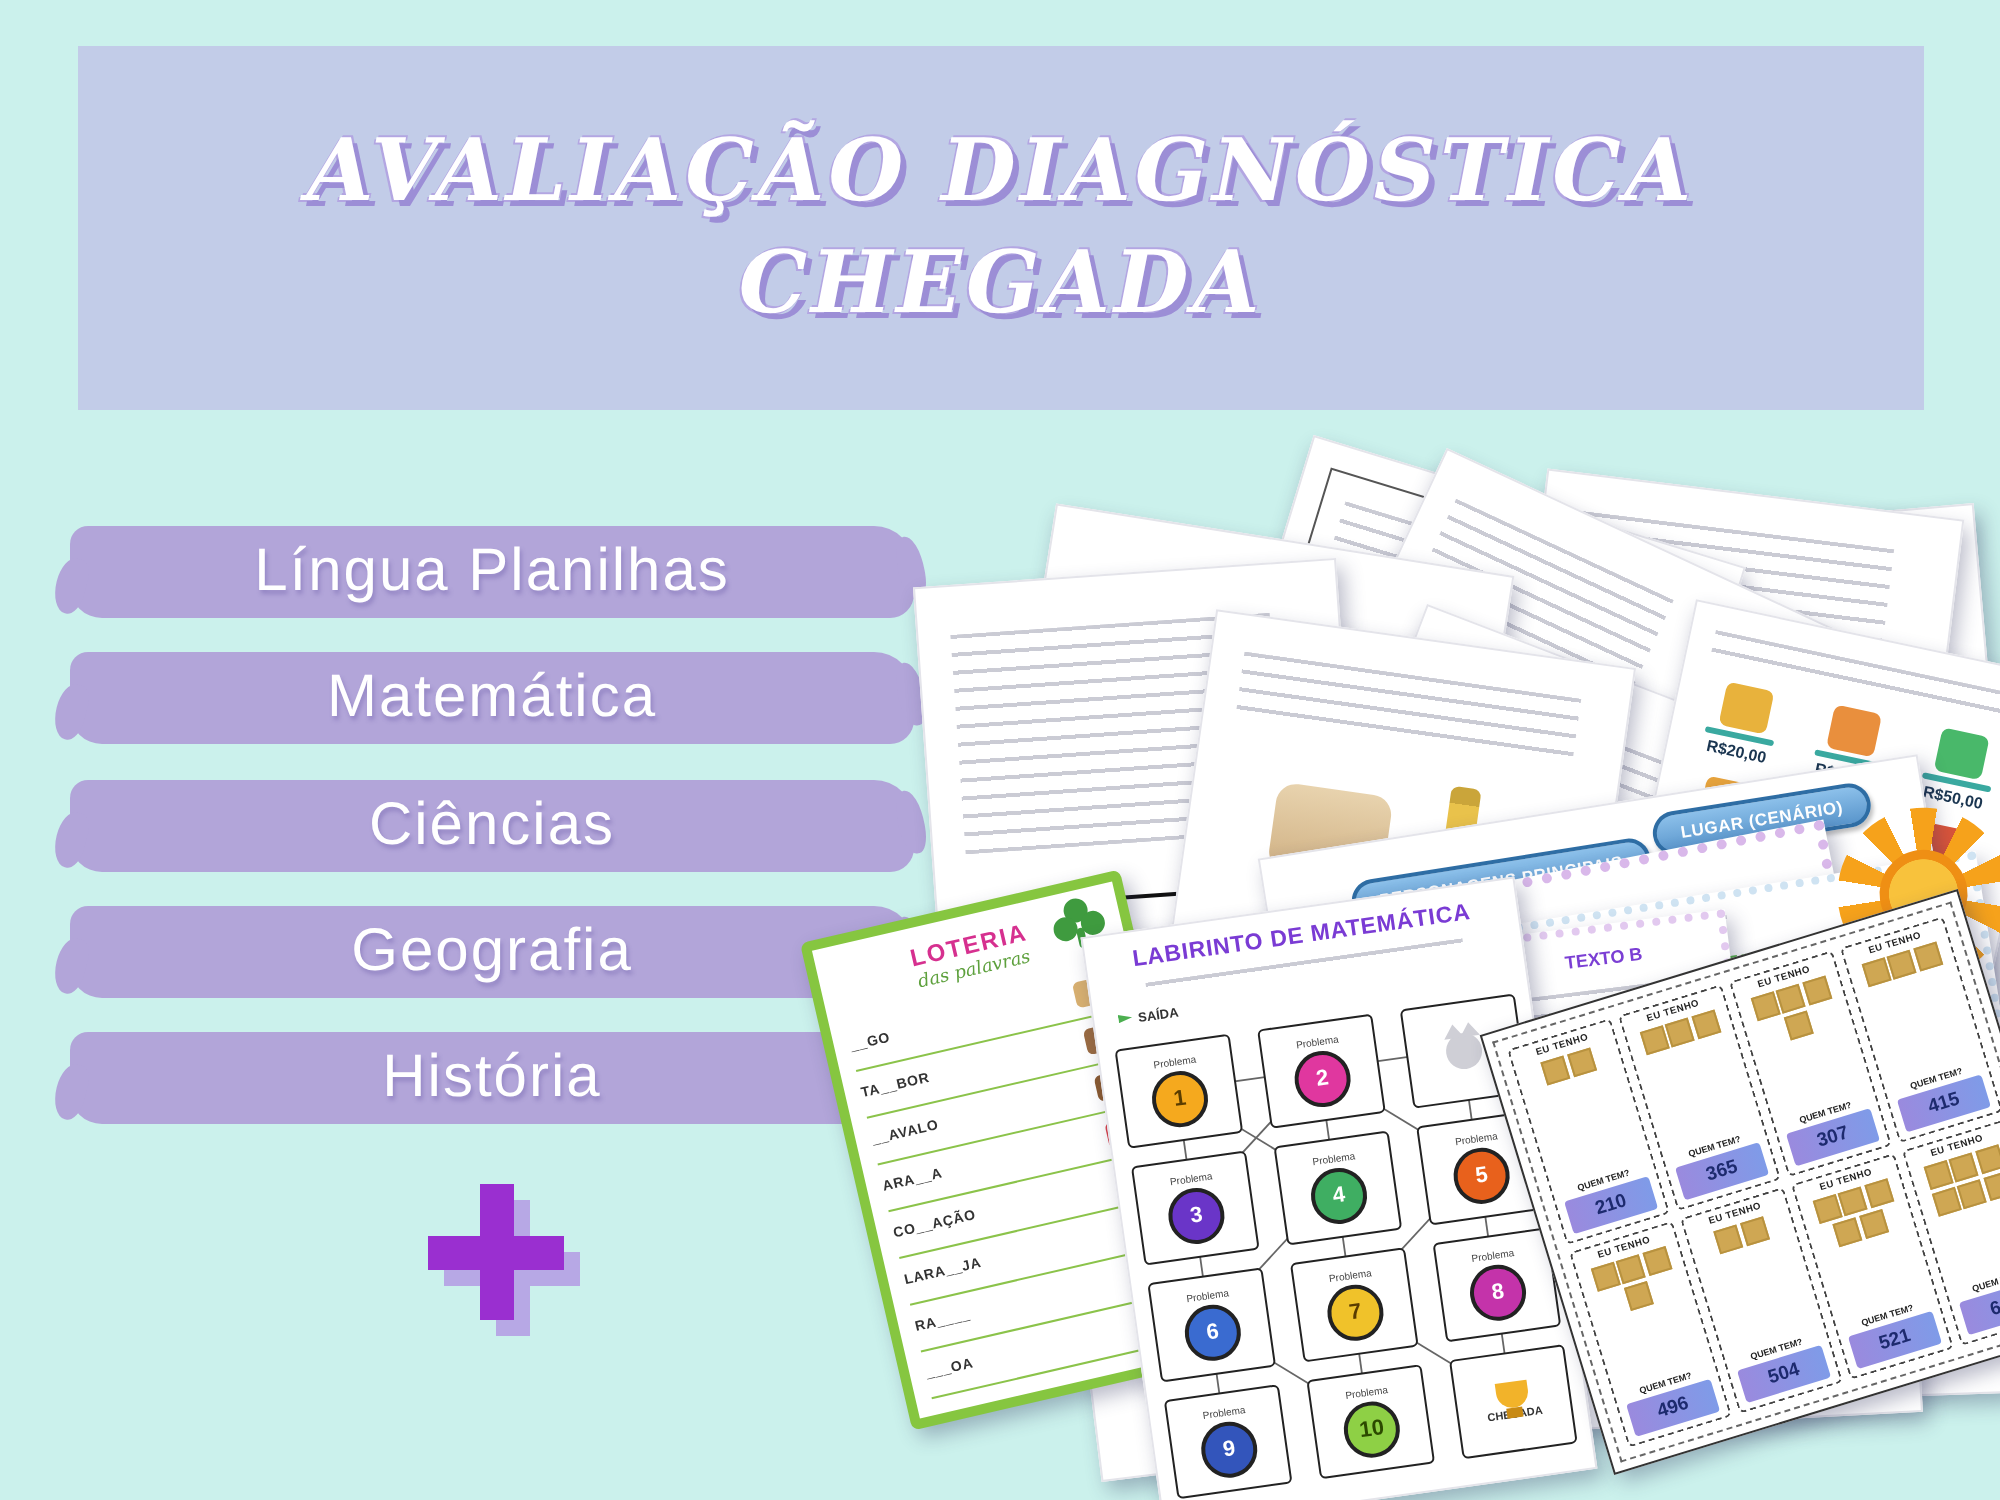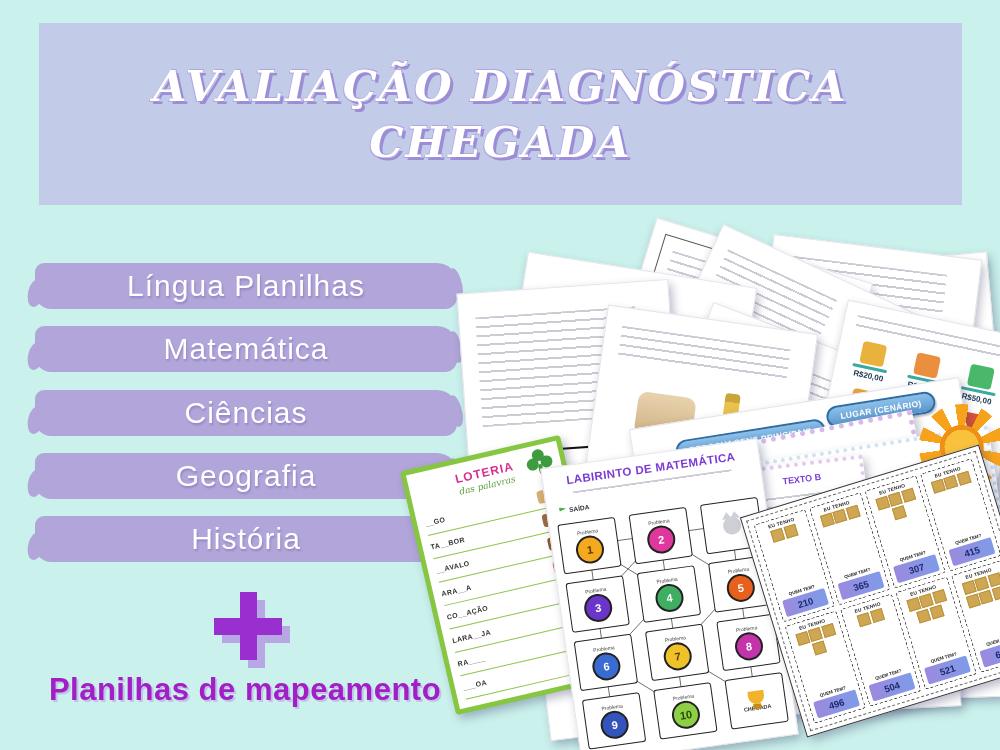--- a/index.html
+++ b/index.html
@@ -587,15 +587,14 @@
     </div>
   </div>
 
   <div class="plus-wrap">
     <div class="pbar v sh"></div>
     <div class="pbar h sh"></div>
     <div class="pbar v"></div>
     <div class="pbar h"></div>
   </div>
 
-  <div class="extra-label">Planilhas de mapeamento</div>
 
 </div>
 
 </body></html>

